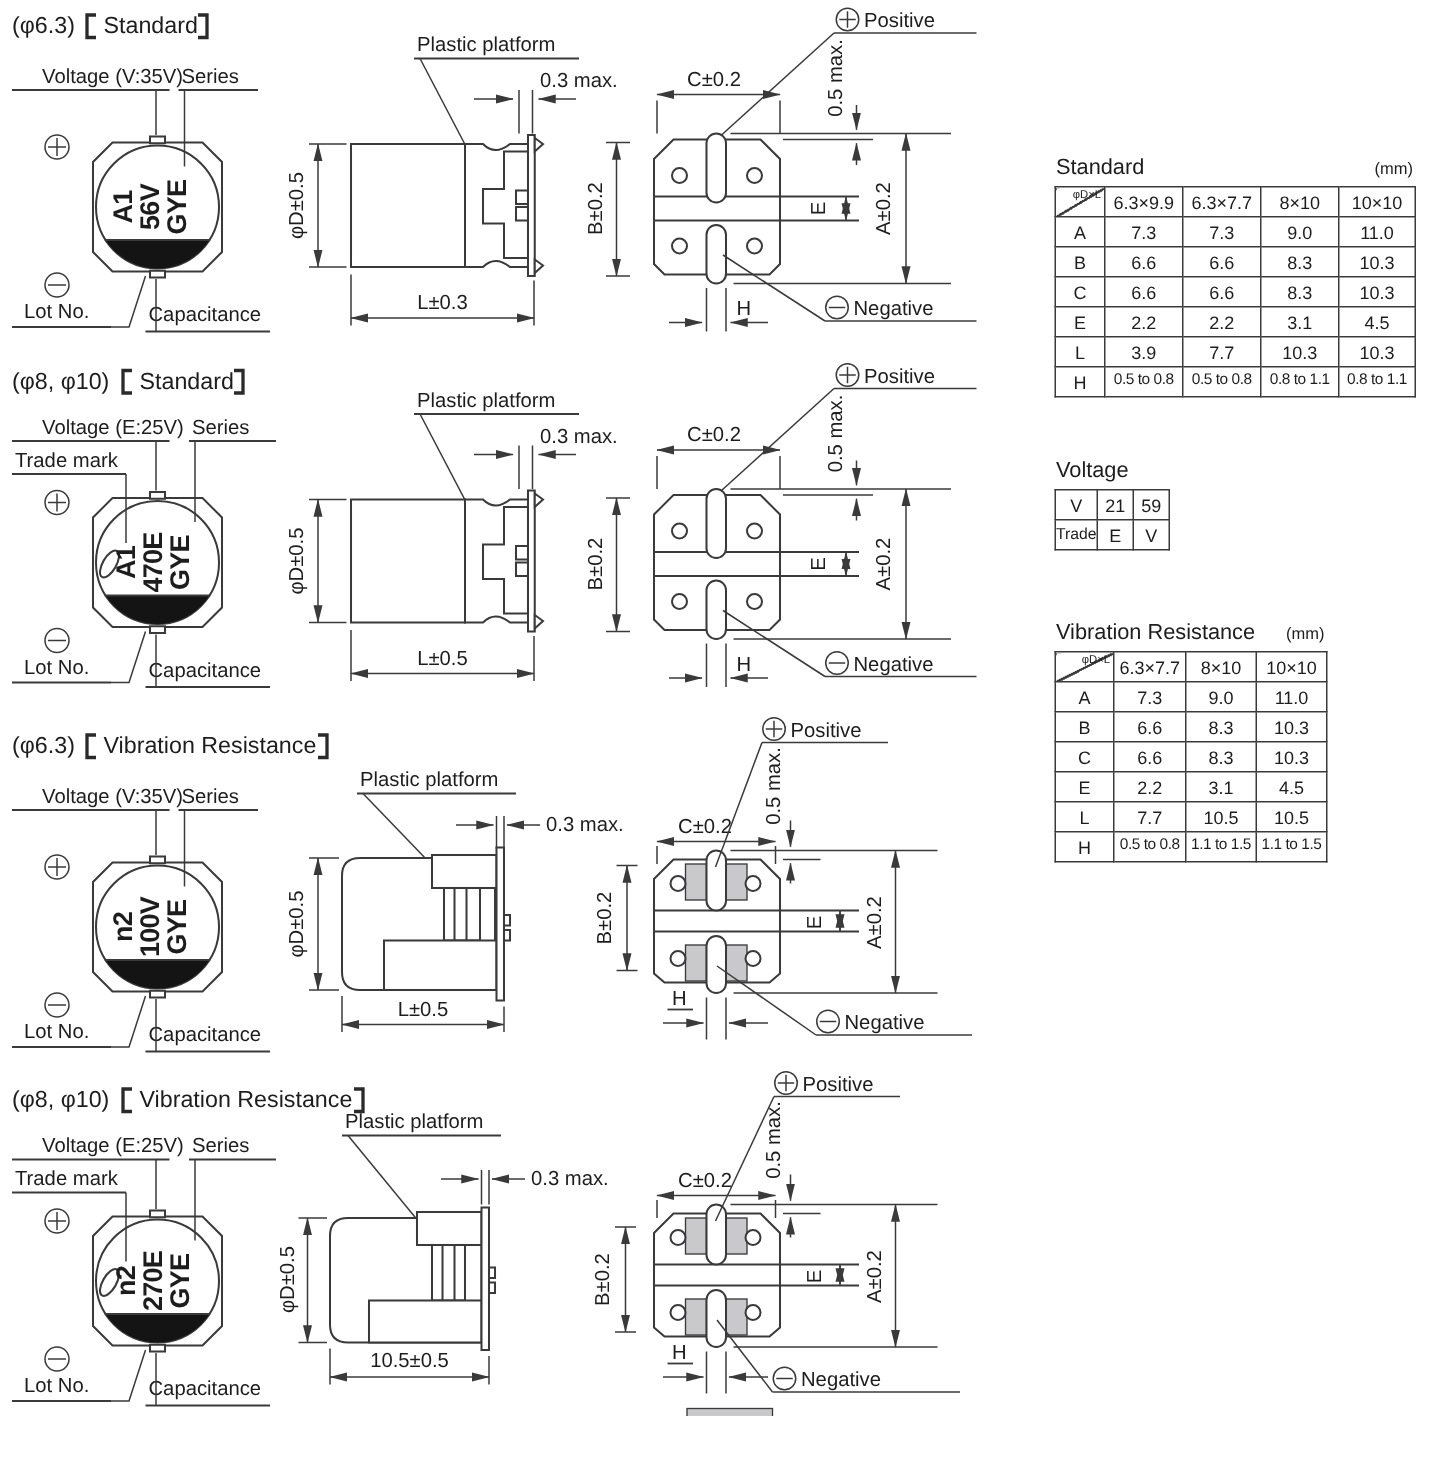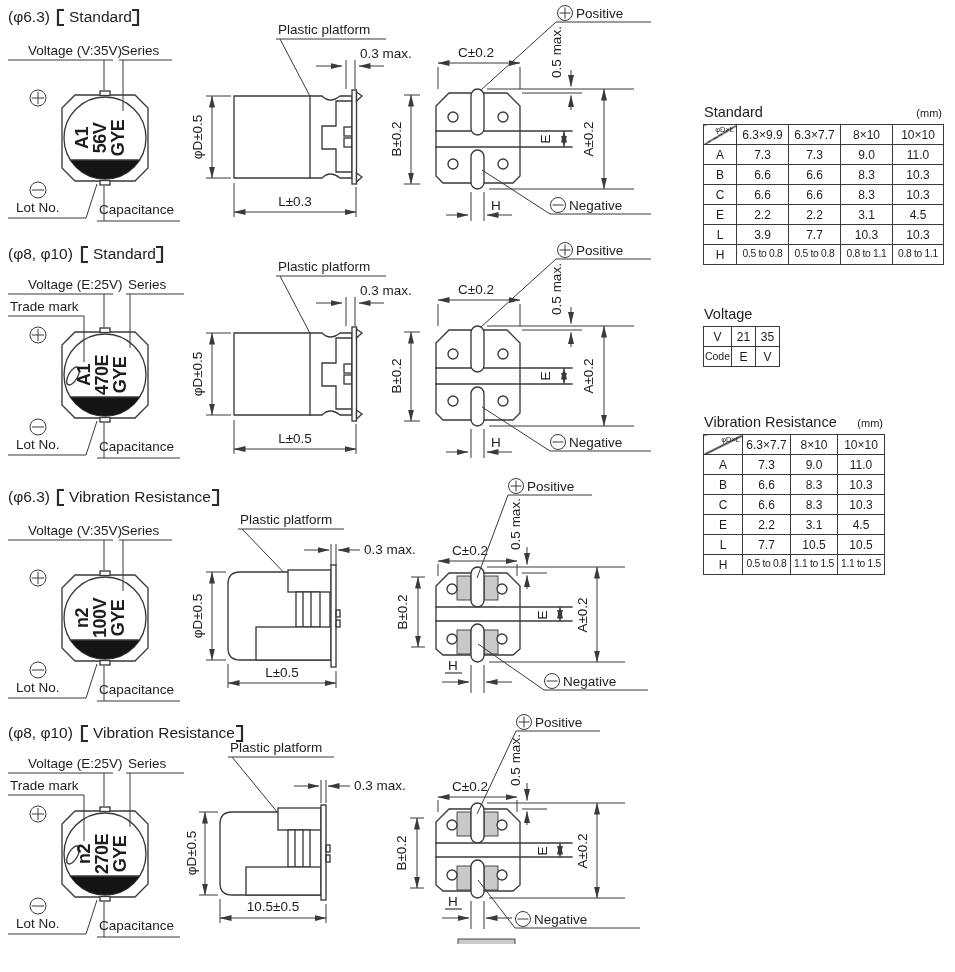--- a/index.html
+++ b/index.html
@@ -650,24 +650,24 @@
   <table>
     <colgroup>
           <col style="width:28px">
           <col style="width:24px">
           <col style="width:24px">
         </colgroup>
     <tbody>
           <tr>
             <td>V</td>
             <td>21</td>
-            <td>35</td>
-          </tr>
-    <tr>
-            <td class="code">Code</td>
+            <td>59</td>
+          </tr>
+    <tr>
+            <td class="code">Trade</td>
             <td>E</td>
             <td>V</td>
           </tr>
   </tbody>
       </table>
 </div>
 
 <div class="tbl" style="left:703px;top:414px;width:181px">
   <div class="tbl-head">
     <span>Vibration Resistance</span>

